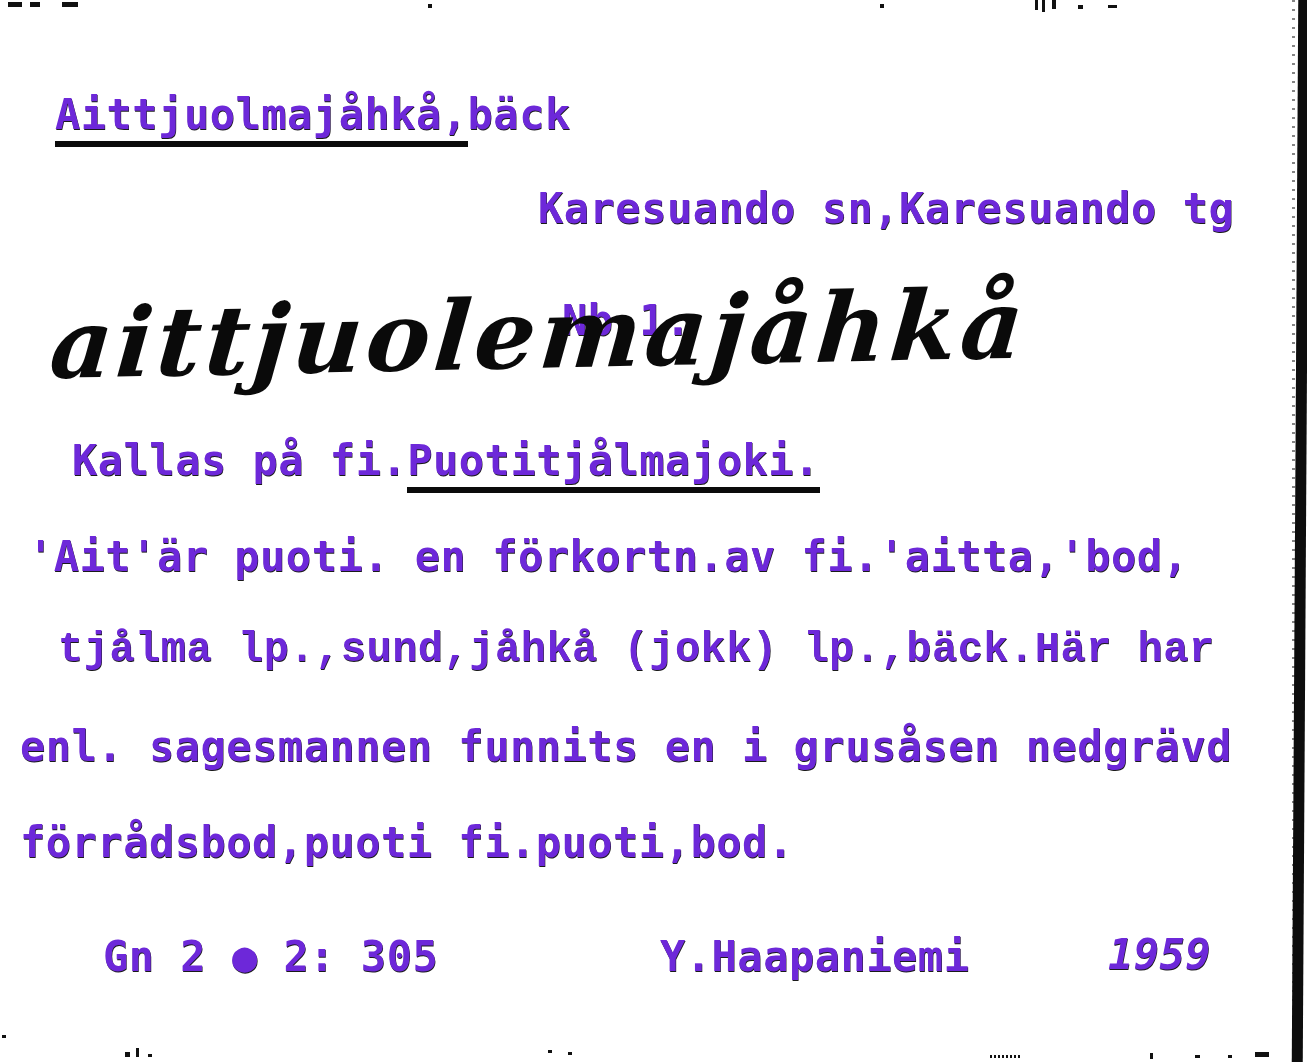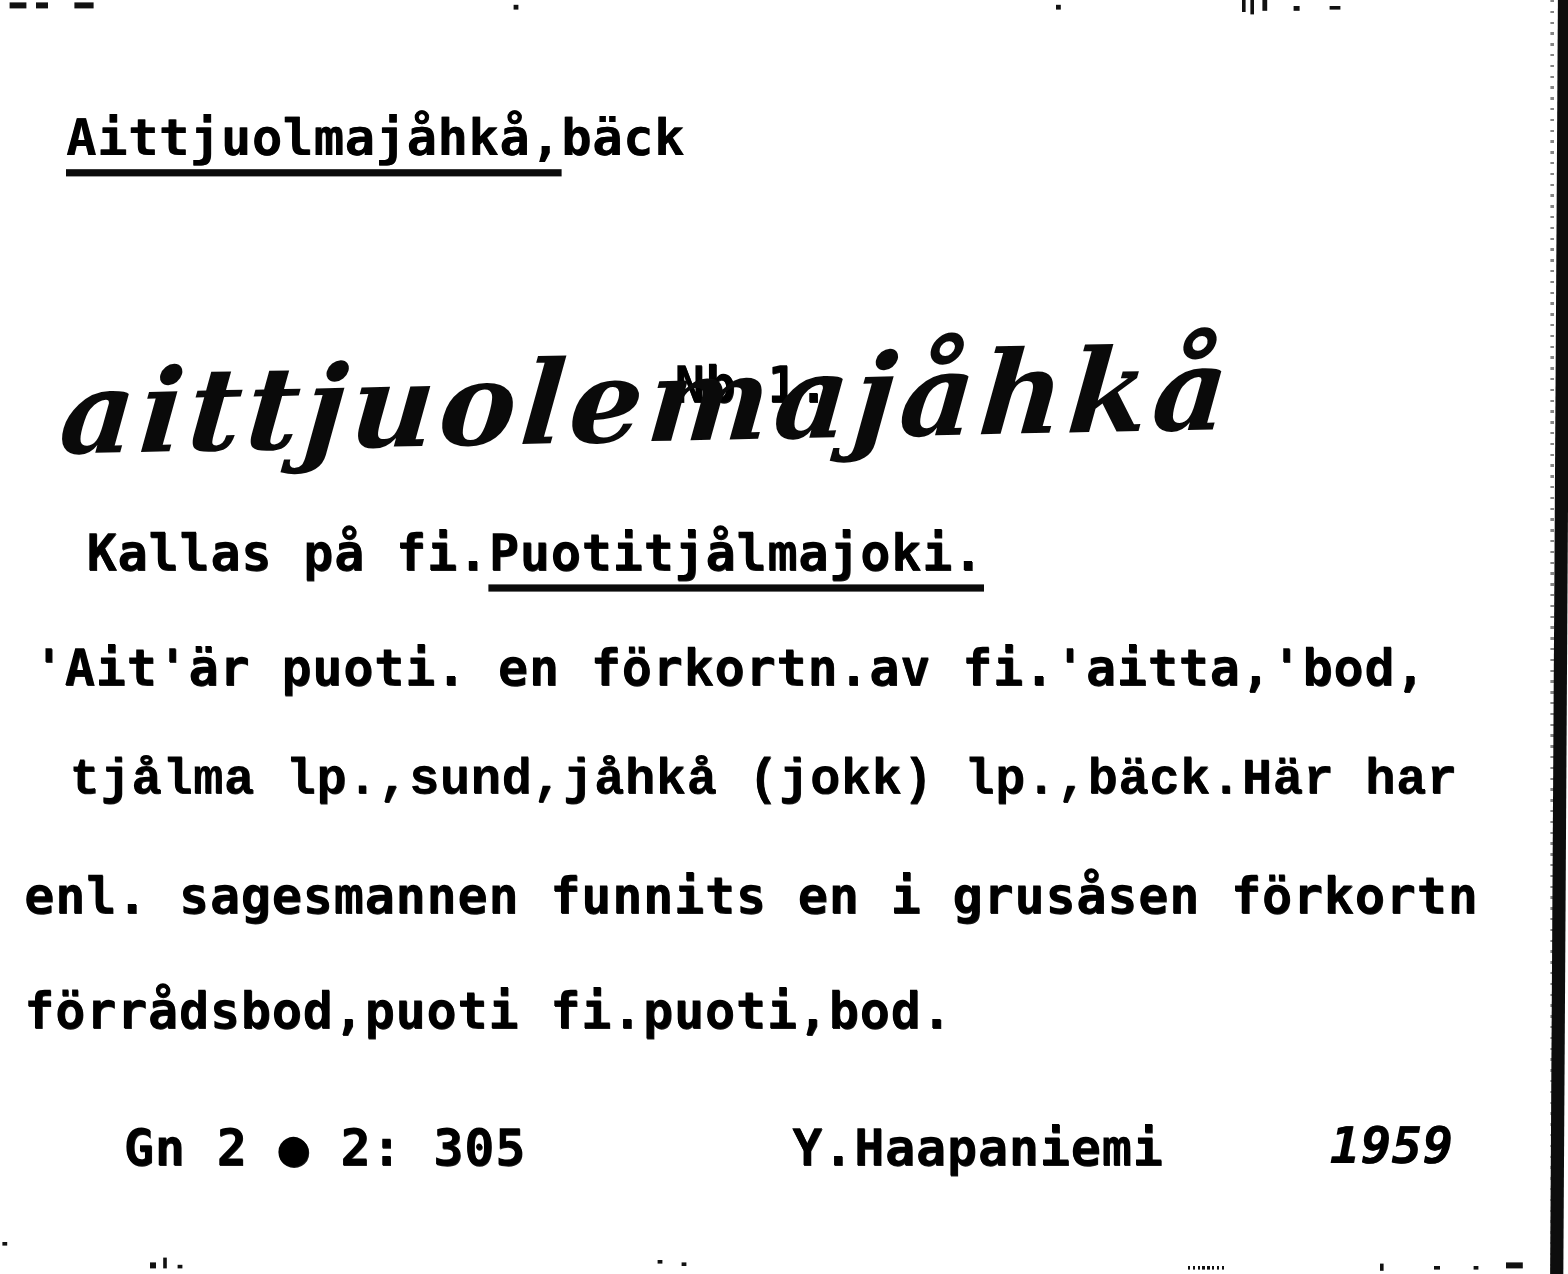--- a/index.html
+++ b/index.html
@@ -16,21 +16,21 @@
     font-family: "DejaVu Sans Mono", "Liberation Mono", monospace;
     color: #0c0c0c;
   }
   .tw {
     position: absolute;
     font-family: "DejaVu Sans Mono", "Liberation Mono", monospace;
     font-weight: bold;
     font-size: 42px;
     letter-spacing: 0.5px;
     white-space: pre;
-    color: #000000;
+    color: #6d28d9;
     text-shadow: 0.5px 0.5px 0 #1a1a1a;
   }
   .u-thick {
     border-bottom: 6px solid #0b0b0b;
     padding-bottom: 2px;
   }
   .handwriting {
     position: absolute;
     left: 46px;
     top: 288px;
@@ -93,29 +93,30 @@
   <div class="speck" style="left:548px;top:1050px;width:4px;height:3px;"></div>
   <div class="speck" style="left:568px;top:1052px;width:4px;height:3px;"></div>
   <div class="speck" style="left:990px;top:1055px;width:30px;height:3px;background:repeating-linear-gradient(to right,#111 0 2px,transparent 2px 4px);"></div>
   <div class="speck" style="left:1150px;top:1053px;width:3px;height:6px;"></div>
   <div class="speck" style="left:1195px;top:1055px;width:5px;height:3px;"></div>
   <div class="speck" style="left:1228px;top:1055px;width:4px;height:3px;"></div>
   <div class="speck" style="left:1255px;top:1052px;width:14px;height:5px;"></div>
 
   <div class="tw" style="left:55px;top:90px;"><span class="u-thick">Aittjuolmajåhkå,</span><span>bäck</span></div>
 
+  <div class="tw" style="left:538px;top:184px;">Karesuando sn,Karesuando tg</div>
 
   <div class="tw" style="left:562px;top:296px;">Nb.1.</div>
 
   <div class="handwriting">aittjuolemajåhkå</div>
 
   <div class="tw" style="left:72px;top:436px;"><span>Kallas på fi.</span><span class="u-thick">Puotitjålmajoki.</span></div>
 
   <div class="tw" style="left:28px;top:532px;">'Ait'är puoti. en förkortn.av fi.'aitta,'bod,</div>
   <div class="tw" style="left:58px;top:626px;font-family:Liberation Mono, monospace;">tjålma lp.,sund,jåhkå (jokk) lp.,bäck.Här har</div>
-  <div class="tw" style="left:20px;top:722px;">enl. sagesmannen funnits en i grusåsen förkortn</div>
+  <div class="tw" style="left:20px;top:722px;">enl. sagesmannen funnits en i grusåsen nedgrävd</div>
   <div class="tw" style="left:20px;top:818px;">förrådsbod,puoti fi.puoti,bod.</div>
 
   <div class="tw" style="left:74px;top:932px;margin-left:29px;">Gn 2 ● 2: 305</div>
   <div class="tw" style="left:660px;top:932px;">Y.Haapaniemi</div>
   <div class="tw" style="left:1108px;top:930px;font-style:italic;">1959</div>
 
 </div>
 
 </body></html>

